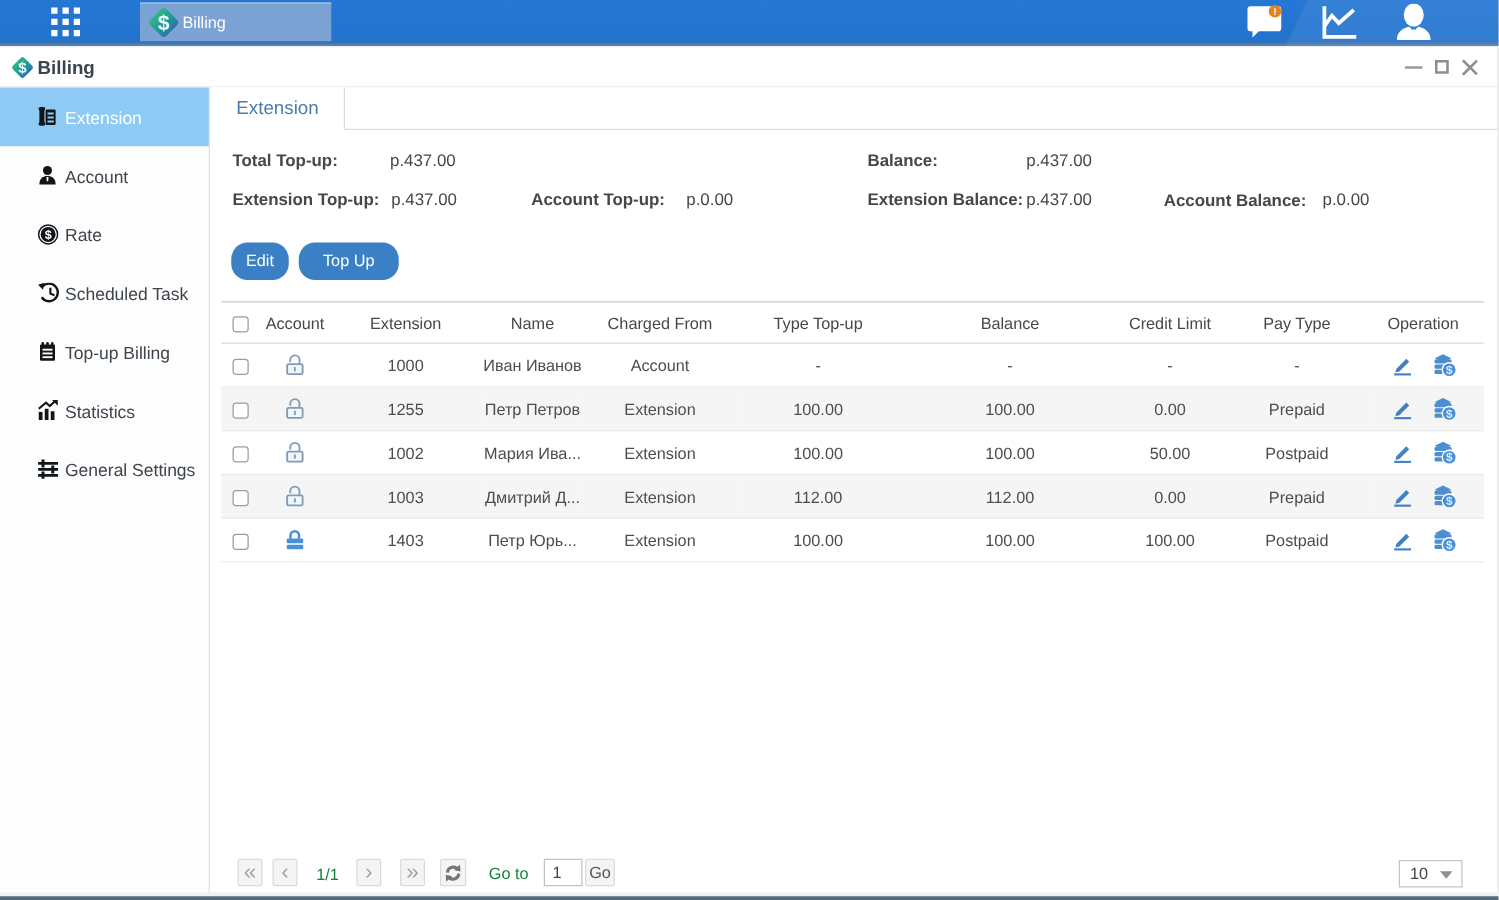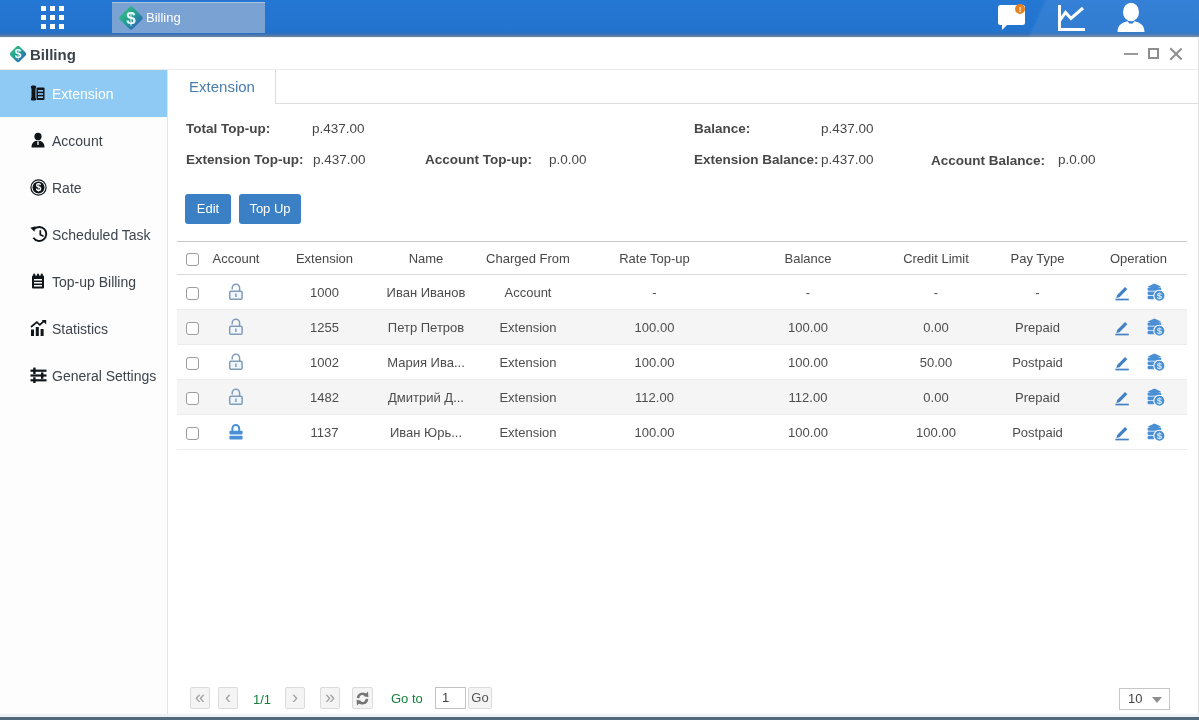--- a/index.html
+++ b/index.html
@@ -45,24 +45,24 @@
 
 .content { position:absolute; left:169px; top:70px; width:1030px; height:646px; background:#fff; }
 .tabline-h { position:absolute; left:106px; top:33px; right:1px; height:1px; background:#dcdcdc; }
 .tabline-v { position:absolute; left:106px; top:0; width:1px; height:34px; background:#dcdcdc; }
 .tab-active { position:absolute; left:0; top:0; width:106px; height:33px; text-align:center;
   line-height:33px; font-size:15px; color:#4a7dac; background:#fff; }
 
 .lbl { position:absolute; font-size:13.5px; font-weight:bold; color:#474747; white-space:nowrap; }
 .val { position:absolute; font-size:13.5px; color:#474747; white-space:nowrap; }
 
-.btn { position:absolute; top:124px; height:30px; background:#3b80c4; border-radius:3px;
+.btn { position:absolute; top:124px; height:30px; background:#3b80c4; border-radius:13px;
   color:#fff; font-size:13px; text-align:center; line-height:30px; }
 #btn-edit { left:16px; width:46px; }
-#btn-topup { left:70px; width:62px; }
+#btn-topup { left:70px; width:80px; }
 
 
 table.grid { position:absolute; left:8px; top:171px; width:1010px; border-collapse:collapse; table-layout:fixed; }
 table.grid th { height:33px; font-size:13px; font-weight:normal; color:#474747; text-align:center;
   border-top:1px solid #c9c9c9; border-bottom:1px solid #d9d9d9; background:#fff; }
 table.grid td { height:35px; font-size:13px; color:#4d4d4d; text-align:center;
   border-bottom:1px solid #ececec; }
 table.grid tr.odd td { background:#f5f5f5; }
 .cb { display:inline-block; width:13px; height:13px; border:1px solid #9c9c9c; border-radius:3px;
   background:#fff; vertical-align:middle; }
@@ -261,21 +261,21 @@
       <col style="width:123px">
         <col style="width:88px">
     </colgroup>
     <tbody>
         <tr>
       <th><span class="cb"></span></th>
           <th>Account</th>
           <th>Extension</th>
           <th>Name</th>
           <th>Charged From</th>
-      <th>Rate Top-up</th>
+      <th>Type Top-up</th>
           <th>Balance</th>
           <th>Credit Limit</th>
           <th>Pay Type</th>
           <th style="padding-right:9px">Operation</th>
     </tr>
     <tr>
       <td><span class="cb"></span></td>
       <td><svg width="16" height="19" viewBox="0 0 16 19" style="margin-top:2px">
               <g stroke="#7f9db9" fill="none" stroke-width="1.5">
                 <rect x="1.7" y="9.3" width="12.4" height="8" rx="1.2" fill="#f0f6fb"></rect>
@@ -378,21 +378,21 @@
     </tr>
     <tr class="odd">
       <td><span class="cb"></span></td>
       <td><svg width="16" height="19" viewBox="0 0 16 19" style="margin-top:2px">
               <g stroke="#7f9db9" fill="none" stroke-width="1.5">
                 <rect x="1.7" y="9.3" width="12.4" height="8" rx="1.2" fill="#f0f6fb"></rect>
                 <path d="M4.2 7.6 L4.2 6 A3.7 3.7 0 0 1 11.6 6 L11.6 9.3"></path>
                 <path d="M7.9 11.5 L7.9 15"></path>
               </g>
             </svg></td>
-      <td>1482</td>
+      <td>1003</td>
           <td>Дмитрий Д...</td>
           <td>Extension</td>
           <td>112.00</td>
           <td>112.00</td>
           <td>0.00</td>
           <td>Prepaid</td>
       <td>
             <div style="position:relative;left:-4px;white-space:nowrap"><svg class="opic" width="18" height="17" viewBox="0 0 20 19">
                 <g fill="#4181c4">
                   <path d="M4.6 12.2 L13.4 3.4 L16 6 L7.2 14.8 L3.6 15.7 Z"></path>
@@ -412,22 +412,22 @@
     </tr>
     <tr>
       <td><span class="cb"></span></td>
       <td><svg width="16" height="19" viewBox="0 0 16 19" style="margin-top:2px">
               <path d="M4.4 9 L4.4 6.4 A3.4 3.4 0 0 1 11.2 6.4 L11.2 9" stroke="#4a90d9" stroke-width="2" fill="none"></path>
               <g fill="#4a90d9">
                 <rect x="1.4" y="8.7" width="13.2" height="3.9" rx="1"></rect>
                 <rect x="1.4" y="13.7" width="13.2" height="3.7" rx="1"></rect>
               </g>
             </svg></td>
-      <td>1137</td>
-          <td>Иван Юрь...</td>
+      <td>1403</td>
+          <td>Петр Юрь...</td>
           <td>Extension</td>
           <td>100.00</td>
           <td>100.00</td>
           <td>100.00</td>
           <td>Postpaid</td>
       <td>
             <div style="position:relative;left:-4px;white-space:nowrap"><svg class="opic" width="18" height="17" viewBox="0 0 20 19">
                 <g fill="#4181c4">
                   <path d="M4.6 12.2 L13.4 3.4 L16 6 L7.2 14.8 L3.6 15.7 Z"></path>
                   <rect x="2.6" y="16.4" width="15" height="1.9"></rect>

